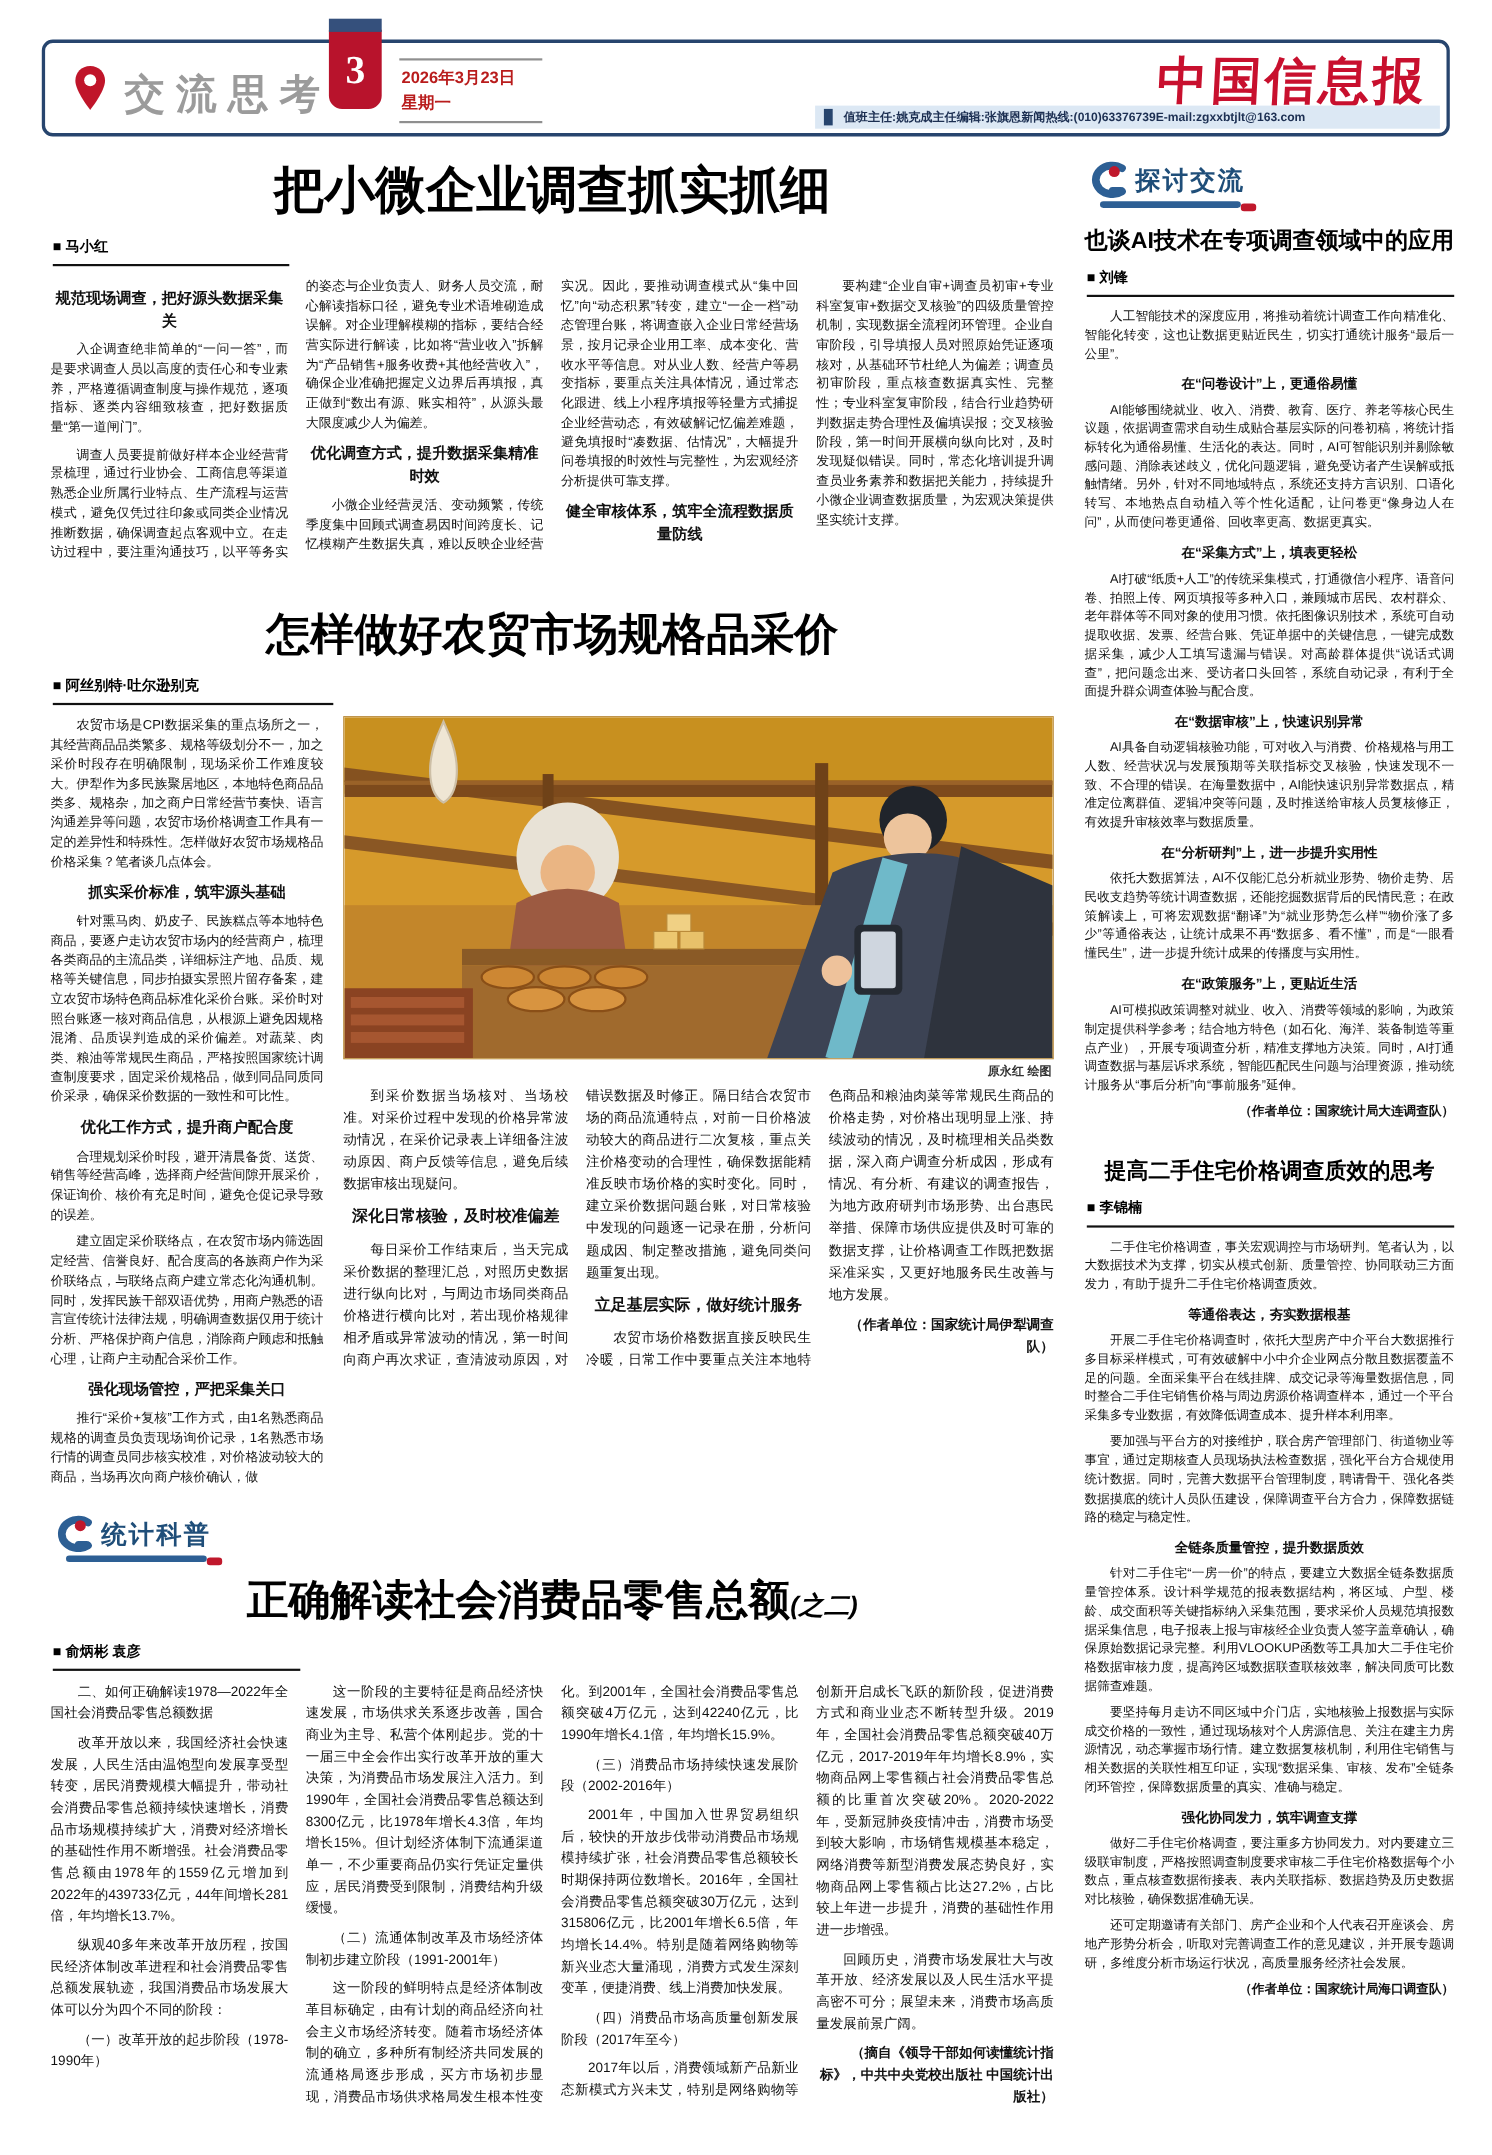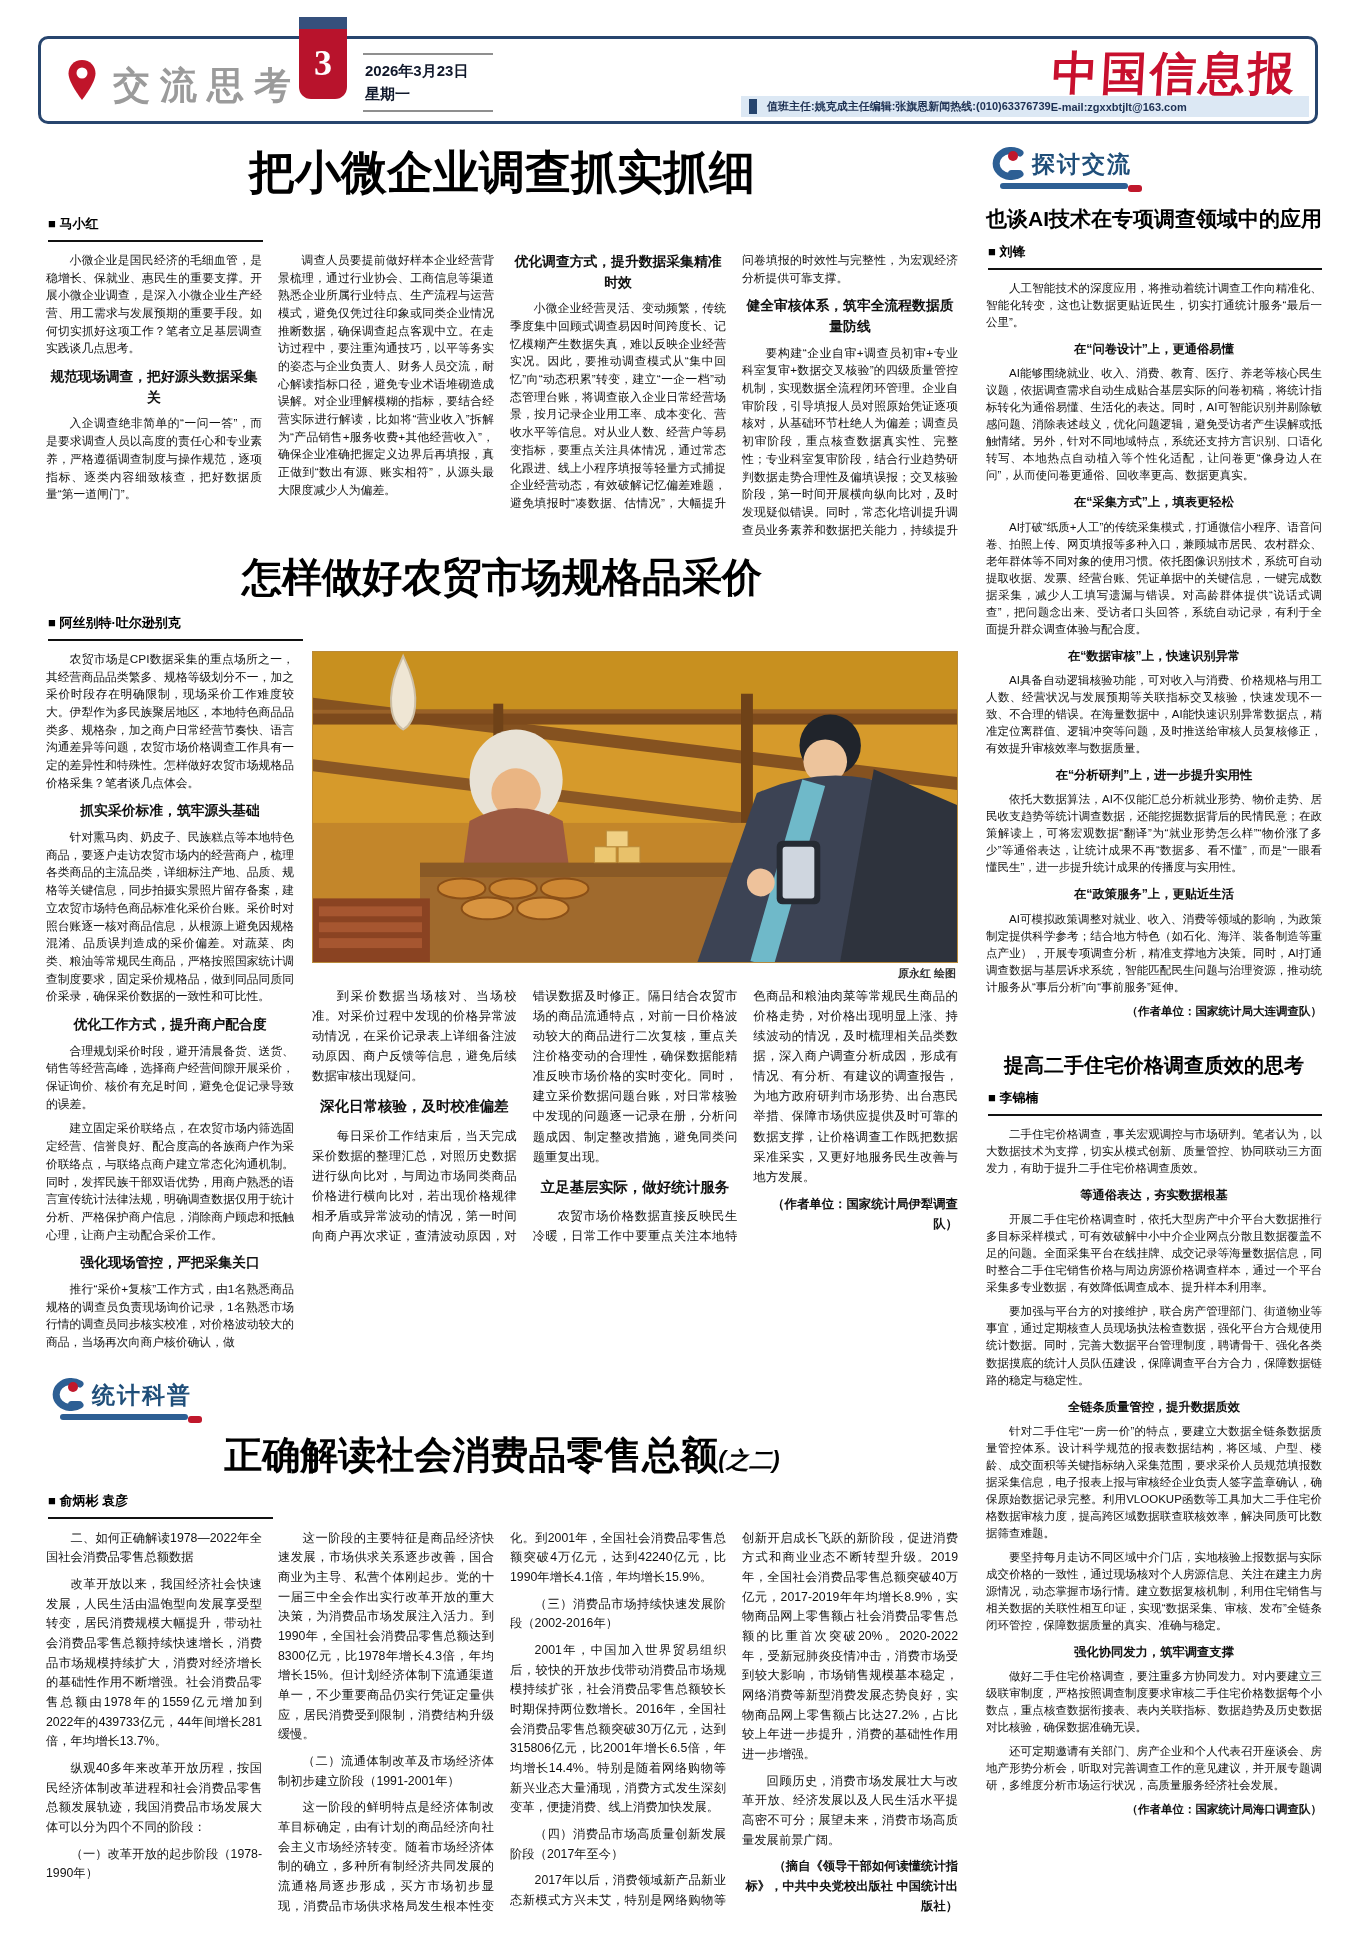--- a/index.html
+++ b/index.html
@@ -10,21 +10,21 @@
   .masthead-box{position:absolute;left:38px;top:36px;width:1280px;height:88px;
     border:3px solid #27456e;border-radius:10px;box-sizing:border-box;background:#fff;}
   .pin{position:absolute;left:26px;top:20px;width:30px;height:42px;}
   .section-label{position:absolute;left:72px;top:22px;font-size:37px;font-weight:900;
     color:#9b9b9b;letter-spacing:10px;}
   .page-tab{position:absolute;left:258px;top:-12px;width:48px;height:72px;background:#b8132c;
     border-radius:0 0 12px 12px;display:flex;align-items:center;justify-content:center;}
   .page-tab::before{content:"";position:absolute;top:-10px;left:0;width:48px;height:12px;background:#35507c;}
   .page-num{color:#fff;font-size:36px;font-weight:900;font-family:"Liberation Serif",serif;}
   .date-block{position:absolute;left:322px;top:14px;width:126px;border-top:2px solid #8f8f8f;
-    border-bottom:2px solid #8f8f8f;padding:5px 2px;font-size:15px;font-weight:700;color:#0f172a;line-height:1.5;}
+    border-bottom:2px solid #8f8f8f;padding:5px 2px;font-size:15px;font-weight:700;color:#b91c1c;line-height:1.5;}
   .masthead-logo{position:absolute;right:18px;top:4px;font-size:46px;font-weight:900;color:#c8102e;
     font-family:"Liberation Serif",serif;letter-spacing:3px;transform:skewX(-3deg);}
   .info-bar{position:absolute;left:700px;right:6px;bottom:4px;height:21px;background:#dce8f4;
     display:flex;align-items:center;padding-left:26px;font-size:11px;color:#1c2f52;font-weight:600;}
   .info-bar::before{content:"";position:absolute;left:8px;top:3px;width:8px;height:15px;background:#27456e;}
 
   
   .left-region{position:absolute;left:46px;top:140px;width:912px;}
   .right-region{position:absolute;left:986px;top:146px;width:336px;}
 
@@ -98,21 +98,20 @@
       <span>E-mail:zgxxbtjlt@163.com</span>
     </div>
   </div>
 
   <div class="left-region">
 
     <div>
       <h1 class="headline h-micro">把小微企业调查抓实抓细</h1>
       <div class="byline w215">■ 马小红</div>
       <div class="cols4 body-micro">
-          <p class="para">小微企业是国民经济的毛细血管，是稳增长、保就业、惠民生的重要支撑。开展小微企业调查，是深入小微企业生产经营、用工需求与发展预期的重要手段。如何切实抓好这项工作？笔者立足基层调查实践谈几点思考。</p>
           <h3 class="sub">规范现场调查，把好源头数据采集关</h3>
           <p class="para">入企调查绝非简单的“一问一答”，而是要求调查人员以高度的责任心和专业素养，严格遵循调查制度与操作规范，逐项指标、逐类内容细致核查，把好数据质量“第一道闸门”。</p>
           <p class="para">调查人员要提前做好样本企业经营背景梳理，通过行业协会、工商信息等渠道熟悉企业所属行业特点、生产流程与运营模式，避免仅凭过往印象或同类企业情况推断数据，确保调查起点客观中立。在走访过程中，要注重沟通技巧，以平等务实的姿态与企业负责人、财务人员交流，耐心解读指标口径，避免专业术语堆砌造成误解。对企业理解模糊的指标，要结合经营实际进行解读，比如将“营业收入”拆解为“产品销售+服务收费+其他经营收入”，确保企业准确把握定义边界后再填报，真正做到“数出有源、账实相符”，从源头最大限度减少人为偏差。</p>
           <h3 class="sub">优化调查方式，提升数据采集精准时效</h3>
           <p class="para">小微企业经营灵活、变动频繁，传统季度集中回顾式调查易因时间跨度长、记忆模糊产生数据失真，难以反映企业经营实况。因此，要推动调查模式从“集中回忆”向“动态积累”转变，建立“一企一档”动态管理台账，将调查嵌入企业日常经营场景，按月记录企业用工率、成本变化、营收水平等信息。对从业人数、经营户等易变指标，要重点关注具体情况，通过常态化跟进、线上小程序填报等轻量方式捕捉企业经营动态，有效破解记忆偏差难题，避免填报时“凑数据、估情况”，大幅提升问卷填报的时效性与完整性，为宏观经济分析提供可靠支撑。</p>
           <h3 class="sub">健全审核体系，筑牢全流程数据质量防线</h3>
           <p class="para">要构建“企业自审+调查员初审+专业科室复审+数据交叉核验”的四级质量管控机制，实现数据全流程闭环管理。企业自审阶段，引导填报人员对照原始凭证逐项核对，从基础环节杜绝人为偏差；调查员初审阶段，重点核查数据真实性、完整性；专业科室复审阶段，结合行业趋势研判数据走势合理性及偏填误报；交叉核验阶段，第一时间开展横向纵向比对，及时发现疑似错误。同时，常态化培训提升调查员业务素养和数据把关能力，持续提升小微企业调查数据质量，为宏观决策提供坚实统计支撑。</p>
         </div>
     </div>
 

